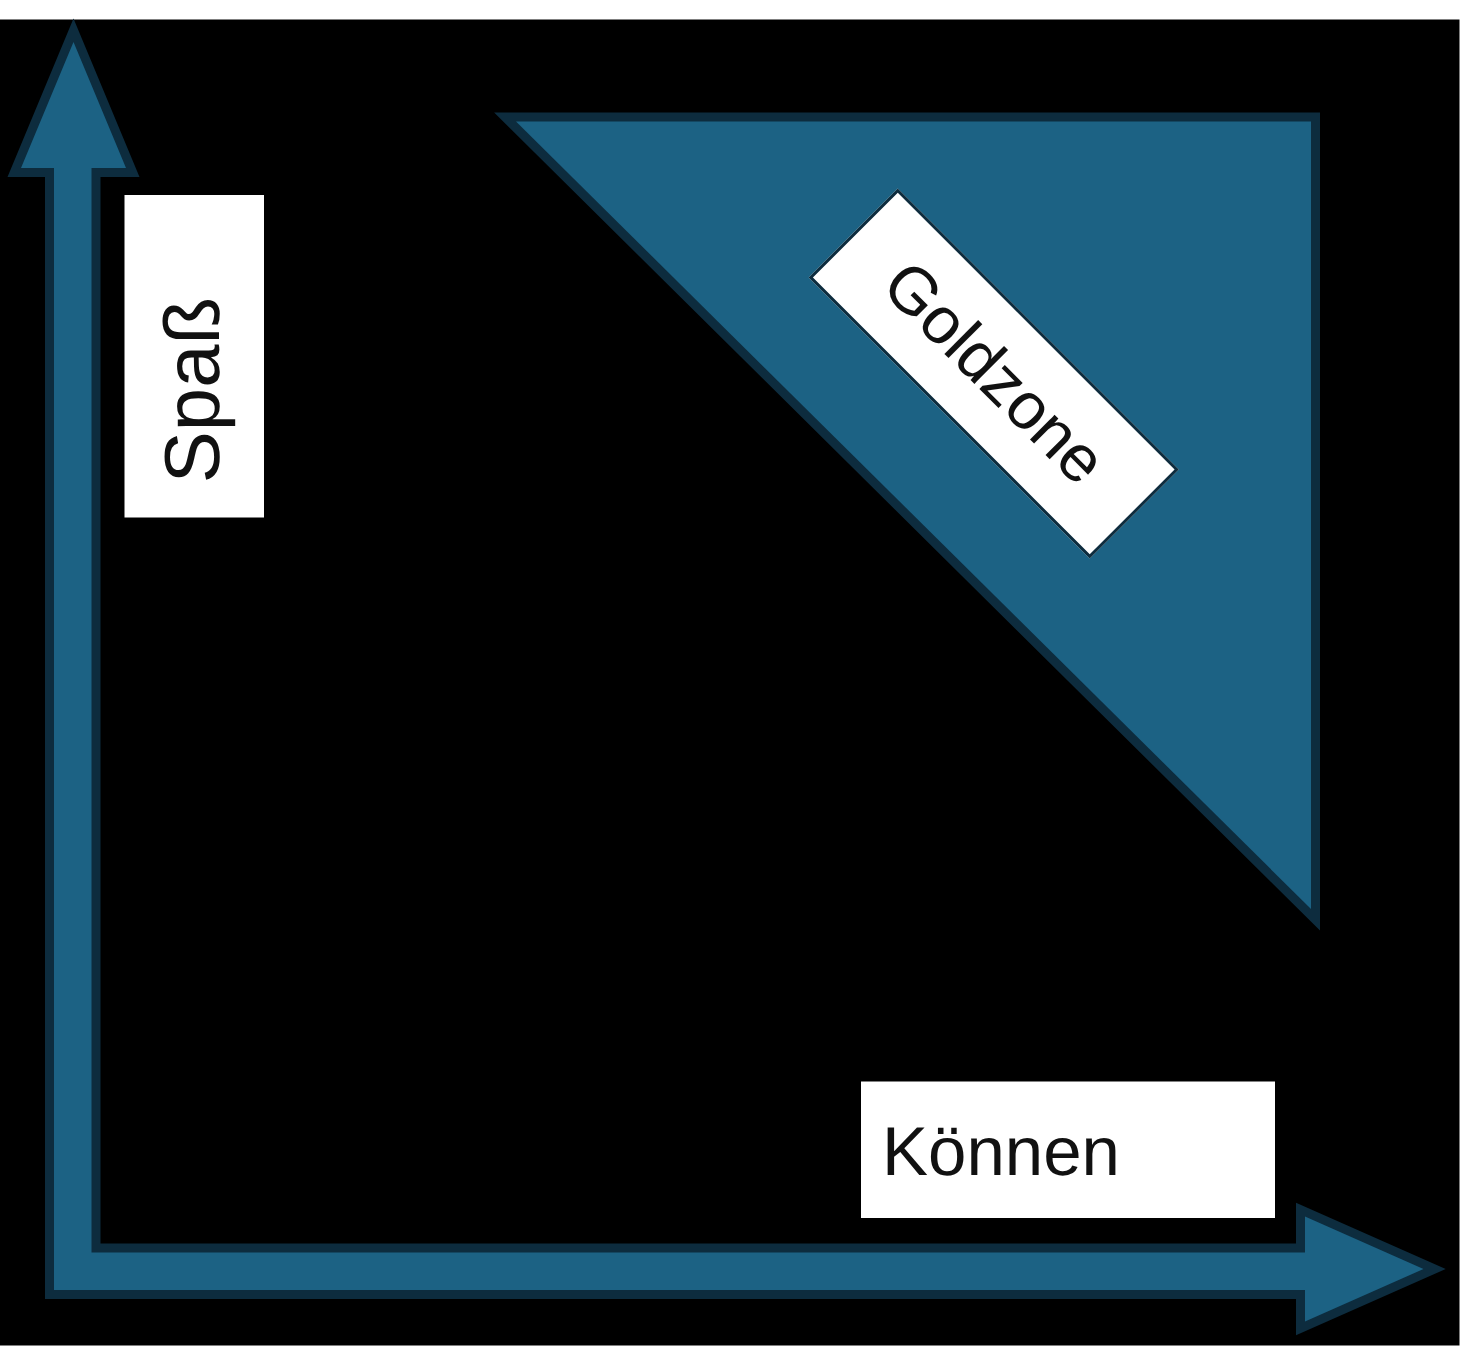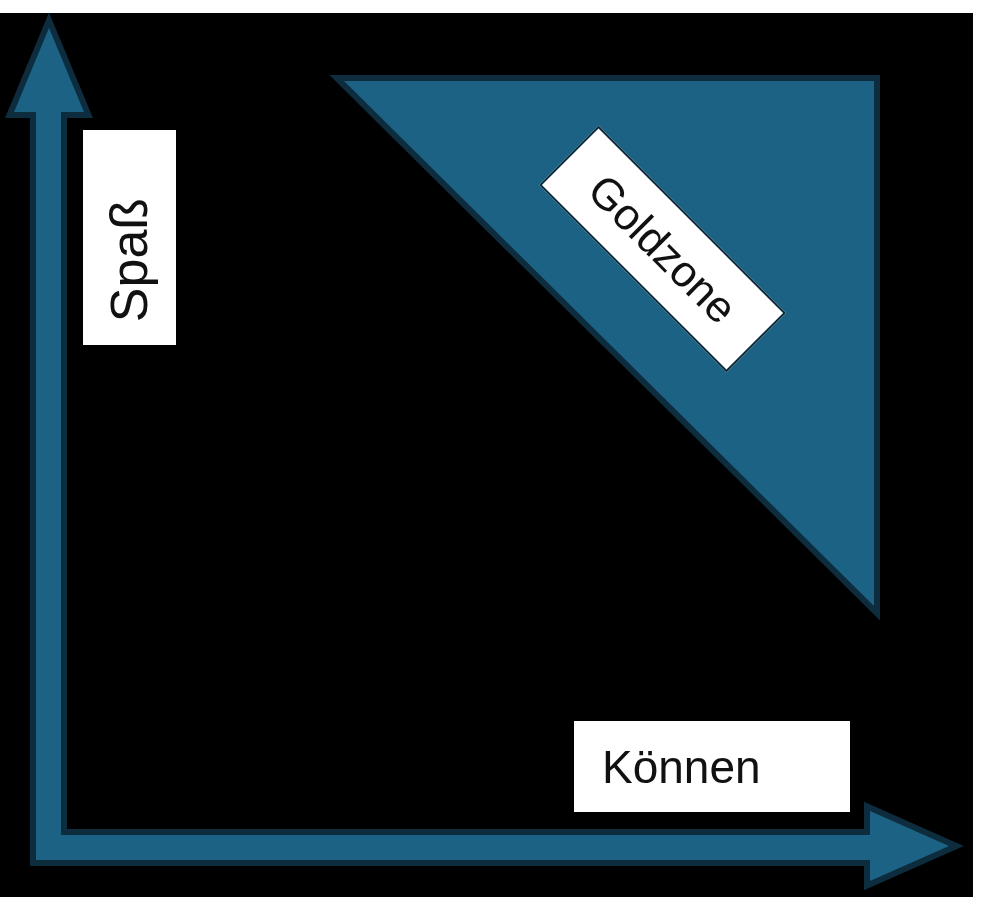--- a/index.html
+++ b/index.html
@@ -33,21 +33,21 @@
   .y-axis-box .rot {
     white-space: nowrap;
     transform: translateY(22px) rotate(-90deg);
   }
 
   
   .x-axis-box {
     left: 574px; top: 721px;
     width: 276px; height: 91px;
     justify-content: flex-start;
-    padding-left: 28px;
+    padding-left: 14px;
     font-size: 46px;
   }
 
   
   .zone-box {
     left: 530px; top: 207px;
     width: 265px; height: 84px;
     transform: rotate(45deg);
     border: 2px solid #0D2C3E;
     font-size: 44px;

